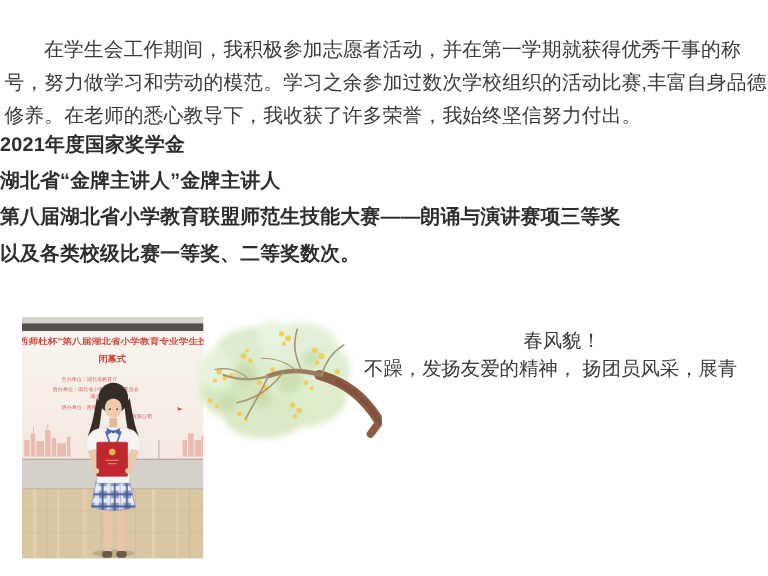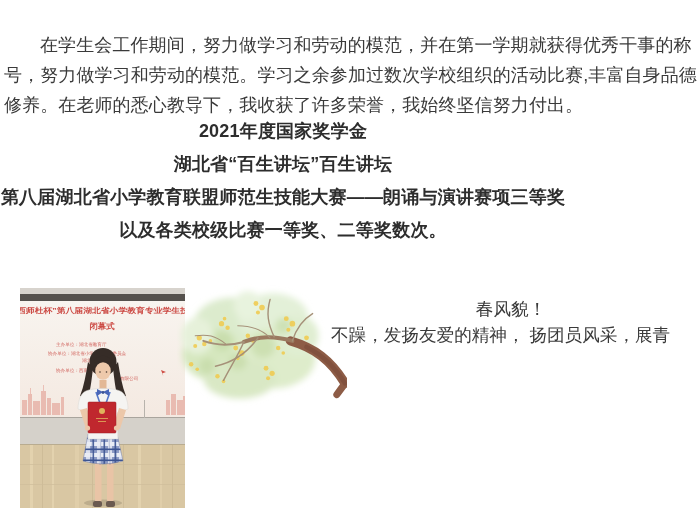--- a/index.html
+++ b/index.html
@@ -7,48 +7,48 @@
     width:698px;height:524px;background:#ffffff;overflow:hidden;position:relative;
     font-family:"Liberation Sans",sans-serif;
   }
   .line{white-space:nowrap;}
   .para-top{
     position:absolute;top:30px;left:4px;right:4px;
     font-size:18px;line-height:30px;color:#3a3a3a;letter-spacing:0.1px;
   }
   .indent{text-indent:36px;}
   .honors{
-    position:absolute;top:115px;left:0;width:566px;text-align:center;
+    position:absolute;top:115px;left:0;width:566px;text-align:left;
     font-size:18px;line-height:33px;font-weight:700;color:#2d2d2d;letter-spacing:0.2px;
   }
   .photo{
     position:absolute;left:8px;top:288px;width:184px;height:220px;overflow:hidden;padding-left:12px;
   }
   .tree{
     position:absolute;left:177px;top:284px;width:170px;height:130px;
   }
   .para-bottom{
     position:absolute;left:331px;top:296px;width:360px;
     font-size:17.6px;line-height:26px;color:#3a3a3a;
   }
   .para-bottom .center{text-align:center;white-space:normal;}
   .photo svg text{font-family:"Liberation Sans",sans-serif;}
 </style>
 </head>
 <body>
 
 <div class="para-top">
-  <div class="line indent">在学生会工作期间，努力做学习和劳动的模范，并在第一学期就获得优秀干事的称</div>
+  <div class="line indent">在学生会工作期间，我积极参加志愿者活动，并在第一学期就获得优秀干事的称</div>
   <div class="line">号，努力做学习和劳动的模范。学习之余参加过数次学校组织的活动比赛,丰富自身品德</div>
   <div class="line">修养。在老师的悉心教导下，我收获了许多荣誉，我始终坚信努力付出。</div>
 </div>
 
 <div class="honors">
   <div class="line">2021年度国家奖学金</div>
-  <div class="line">湖北省“百生讲坛”百生讲坛</div>
+  <div class="line">湖北省“金牌主讲人”金牌主讲人</div>
   <div class="line">第八届湖北省小学教育联盟师范生技能大赛——朗诵与演讲赛项三等奖</div>
   <div class="line">以及各类校级比赛一等奖、二等奖数次。</div>
 </div>
 
 <div class="photo">
   <svg width="165" height="220" viewBox="0 0 165 220">
     <defs>
       <linearGradient id="screenGrad" x1="0" y1="0" x2="0" y2="1">
         <stop offset="0" stop-color="#f8f4ef"></stop>
         <stop offset="1" stop-color="#f4e9e1"></stop>

